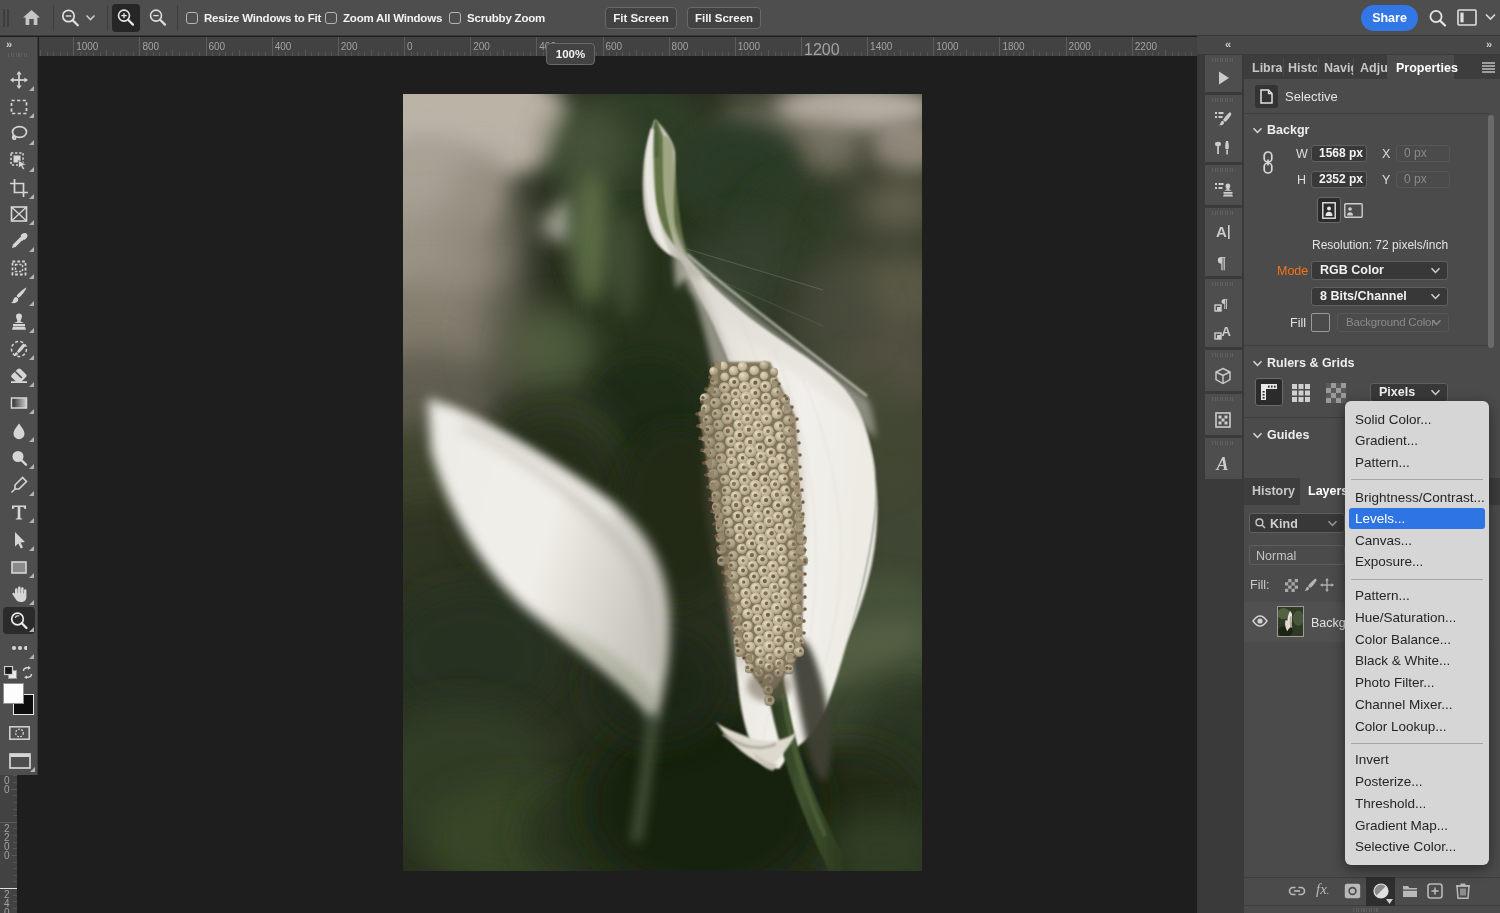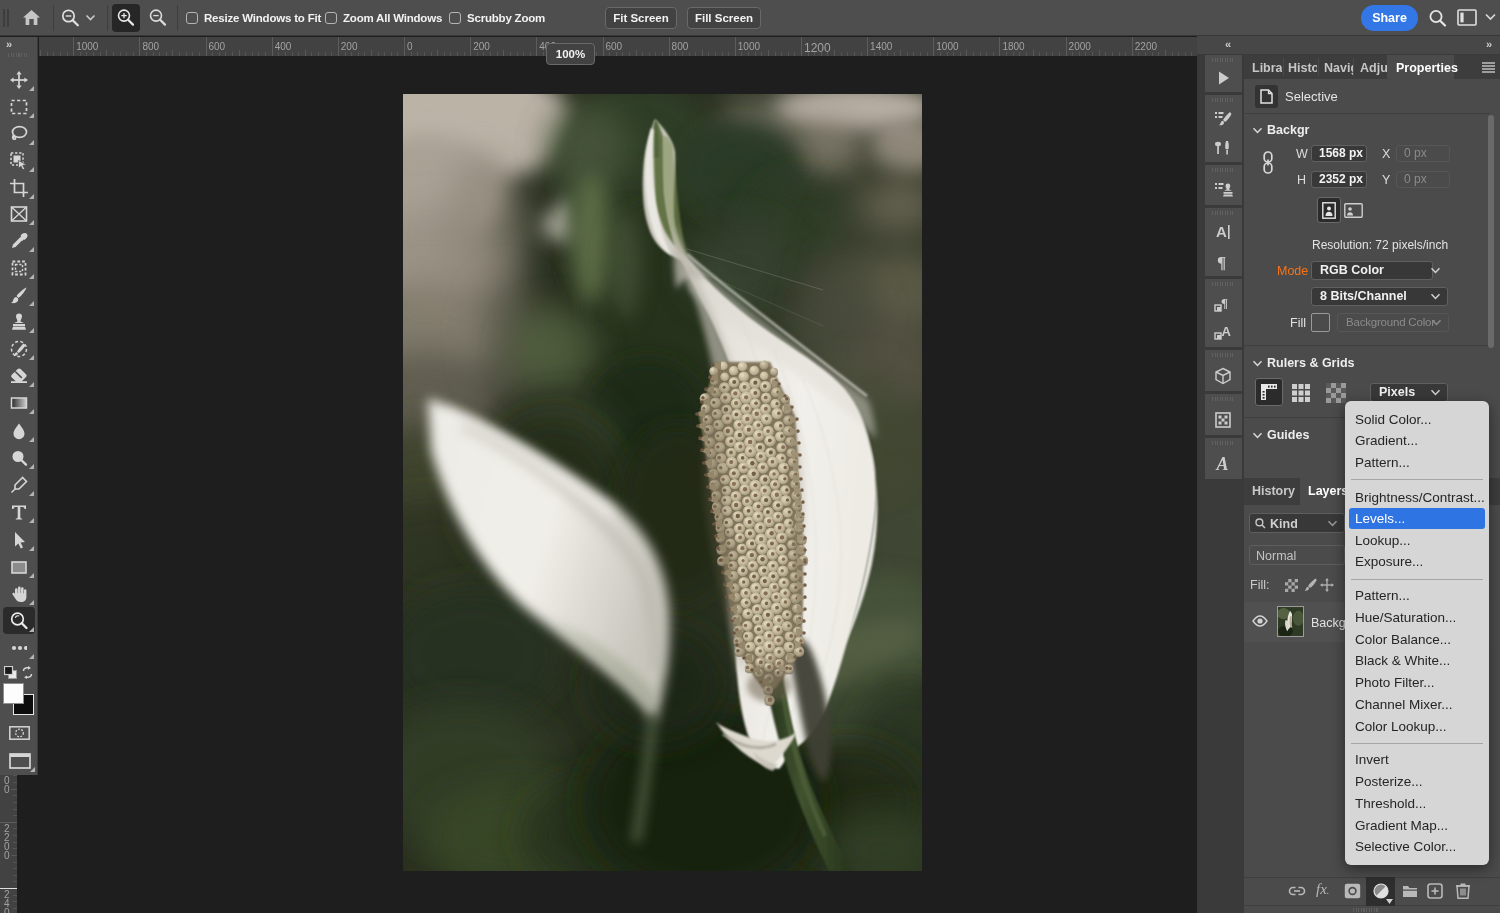--- a/index.html
+++ b/index.html
@@ -189,21 +189,21 @@
       <div class="abs" style="left:103.4px;top:4px;font-size:10px;color:#a2a2a2;">800</div>
       <div class="abs" style="left:169.5px;top:4px;font-size:10px;color:#a2a2a2;">600</div>
       <div class="abs" style="left:235.7px;top:4px;font-size:10px;color:#a2a2a2;">400</div>
       <div class="abs" style="left:301.8px;top:4px;font-size:10px;color:#a2a2a2;">200</div>
       <div class="abs" style="left:368.0px;top:4px;font-size:10px;color:#a2a2a2;">0</div>
       <div class="abs" style="left:434.2px;top:4px;font-size:10px;color:#a2a2a2;">200</div>
       <div class="abs" style="left:500.3px;top:4px;font-size:10px;color:#a2a2a2;">400</div>
       <div class="abs" style="left:566.5px;top:4px;font-size:10px;color:#a2a2a2;">600</div>
       <div class="abs" style="left:632.6px;top:4px;font-size:10px;color:#a2a2a2;">800</div>
       <div class="abs" style="left:698.8px;top:4px;font-size:10px;color:#a2a2a2;">1000</div>
-      <div class="abs" style="left:765.0px;top:4px;font-size:12px;color:#a2a2a2;">1200</div>
+      <div class="abs" style="left:765.0px;top:4px;font-size:16px;color:#a2a2a2;">1200</div>
       <div class="abs" style="left:831.1px;top:4px;font-size:10px;color:#a2a2a2;">1400</div>
       <div class="abs" style="left:897.3px;top:4px;font-size:10px;color:#a2a2a2;">1000</div>
       <div class="abs" style="left:963.4px;top:4px;font-size:10px;color:#a2a2a2;">1800</div>
       <div class="abs" style="left:1029.6px;top:4px;font-size:10px;color:#a2a2a2;">2000</div>
       <div class="abs" style="left:1095.8px;top:4px;font-size:10px;color:#a2a2a2;">2200</div>
     </div>
     <div class="abs" style="left:0;top:37px;width:17px;height:876px;background:#424242;overflow:hidden;">
       <div class="abs" style="left:13px;top:4.1px;width:4px;height:1px;background:#555555;"></div>
       <div class="abs" style="left:13px;top:10.7px;width:4px;height:1px;background:#555555;"></div>
       <div class="abs" style="left:13px;top:17.3px;width:4px;height:1px;background:#555555;"></div>
@@ -2046,21 +2046,21 @@
 <circle cx="7" cy="6.5" r="2" fill="#e6e6e6"></circle>
       <path d="M3.5 14 C3.5 11 5 9.8 7 9.8 C9 9.8 10.5 11 10.5 14 Z" fill="#e6e6e6"></path>
     </svg>
     <svg class="ico" style="left:1344px;top:203px" width="19" height="15" viewBox="0 0 19 15">
 <rect x="0.8" y="0.8" width="17.4" height="13.4" fill="none" stroke="#cfcfcf" stroke-width="1.4" rx="1"></rect>
 <circle cx="6" cy="6" r="1.8" fill="#cfcfcf"></circle>
       <path d="M3 12.5 C3 10.2 4.3 9.2 6 9.2 C7.7 9.2 9 10.2 9 12.5 Z" fill="#cfcfcf"></path>
     </svg>
     <div class="abs" style="left:1312px;top:238px;font-size:12px;color:#e2e2e2;">Resolution: 72 pixels/inch</div>
     <div class="abs" style="left:1277px;top:264px;font-size:12.5px;color:#f97316;">Mode</div>
-    <div class="abs" style="left:1311px;top:261px;width:122px;height:19px;background:#383838;border:1px solid #606060;border-radius:3px;color:#f0f0f0;font-size:12.5px;font-weight:700;line-height:17px;padding-left:8px;">RGB Color</div>
+    <div class="abs" style="left:1311px;top:261px;width:137px;height:19px;background:#383838;border:1px solid #606060;border-radius:3px;color:#f0f0f0;font-size:12.5px;font-weight:700;line-height:17px;padding-left:8px;">RGB Color</div>
     <svg class="ico" style="left:1430px;top:267px" width="11" height="7" viewBox="0 0 11 7">
       <path d="M1.5 1.2 L5.5 5.4 L9.5 1.2" fill="none" stroke="#d0d0d0" stroke-width="1.5"></path>
     </svg>
     <div class="abs" style="left:1311px;top:287px;width:137px;height:19px;background:#383838;border:1px solid #606060;border-radius:3px;color:#f0f0f0;font-size:12.5px;font-weight:700;line-height:17px;padding-left:8px;">8 Bits/Channel</div>
     <svg class="ico" style="left:1430px;top:293px" width="11" height="7" viewBox="0 0 11 7">
       <path d="M1.5 1.2 L5.5 5.4 L9.5 1.2" fill="none" stroke="#d0d0d0" stroke-width="1.5"></path>
     </svg>
     <div class="abs" style="left:1290px;top:316px;font-size:12.5px;color:#e2e2e2;">Fill</div>
     <div class="abs" style="left:1311px;top:313px;width:19px;height:19px;border:1.5px solid #9a9a9a;border-radius:2px;"></div>
     <div class="abs" style="left:1337px;top:313px;width:112px;height:19px;border:1px solid #565656;border-radius:3px;color:#8b8b8b;font-size:12.5px;font-weight:400;line-height:17px;padding-left:8px;"><span style="font-size:11.5px;letter-spacing:-0.2px;">Background Color</span></div>
@@ -2232,21 +2232,21 @@
     <div class="abs" style="left:1376.4px;top:908px;width:1.3px;height:4px;background:#5f5f5f;"></div>
     <div class="abs" style="left:1345px;top:401px;width:144px;height:464px;background:#d6d6d6;
 border-radius:6px;box-shadow:0 4px 14px rgba(0,0,0,0.45);"></div>
     <div class="abs" style="left:1355px;top:411.5px;font-size:13.5px;color:#252525;white-space:nowrap;">Solid Color...</div>
     <div class="abs" style="left:1355px;top:433.0px;font-size:13.5px;color:#252525;white-space:nowrap;">Gradient...</div>
     <div class="abs" style="left:1355px;top:454.5px;font-size:13.5px;color:#252525;white-space:nowrap;">Pattern...</div>
     <div class="abs" style="left:1351px;top:479.0px;width:132px;height:1px;background:#a6a6a6;"></div>
     <div class="abs" style="left:1355px;top:489.5px;font-size:13.5px;color:#252525;white-space:nowrap;">Brightness/Contrast...</div>
     <div class="abs" style="left:1349px;top:508.0px;width:136px;height:21px;background:#2e74e3;border-radius:3px;"></div>
     <div class="abs" style="left:1355px;top:511.0px;font-size:13.5px;color:#ffffff;">Levels...</div>
-    <div class="abs" style="left:1355px;top:532.5px;font-size:13.5px;color:#252525;white-space:nowrap;">Lookup...</div>
+    <div class="abs" style="left:1355px;top:532.5px;font-size:13.5px;color:#252525;white-space:nowrap;">Canvas...</div>
     <div class="abs" style="left:1355px;top:554.0px;font-size:13.5px;color:#252525;white-space:nowrap;">Exposure...</div>
     <div class="abs" style="left:1351px;top:578.5px;width:132px;height:1px;background:#a6a6a6;"></div>
     <div class="abs" style="left:1355px;top:588.0px;font-size:13.5px;color:#252525;white-space:nowrap;">Pattern...</div>
     <div class="abs" style="left:1355px;top:609.5px;font-size:13.5px;color:#252525;white-space:nowrap;">Hue/Saturation...</div>
     <div class="abs" style="left:1355px;top:631.5px;font-size:13.5px;color:#252525;white-space:nowrap;">Color Balance...</div>
     <div class="abs" style="left:1355px;top:653.0px;font-size:13.5px;color:#252525;white-space:nowrap;">Black &amp; White...</div>
     <div class="abs" style="left:1355px;top:674.5px;font-size:13.5px;color:#252525;white-space:nowrap;">Photo Filter...</div>
     <div class="abs" style="left:1355px;top:696.5px;font-size:13.5px;color:#252525;white-space:nowrap;">Channel Mixer...</div>
     <div class="abs" style="left:1355px;top:718.5px;font-size:13.5px;color:#252525;white-space:nowrap;">Color Lookup...</div>
     <div class="abs" style="left:1351px;top:742.5px;width:132px;height:1px;background:#a6a6a6;"></div>

